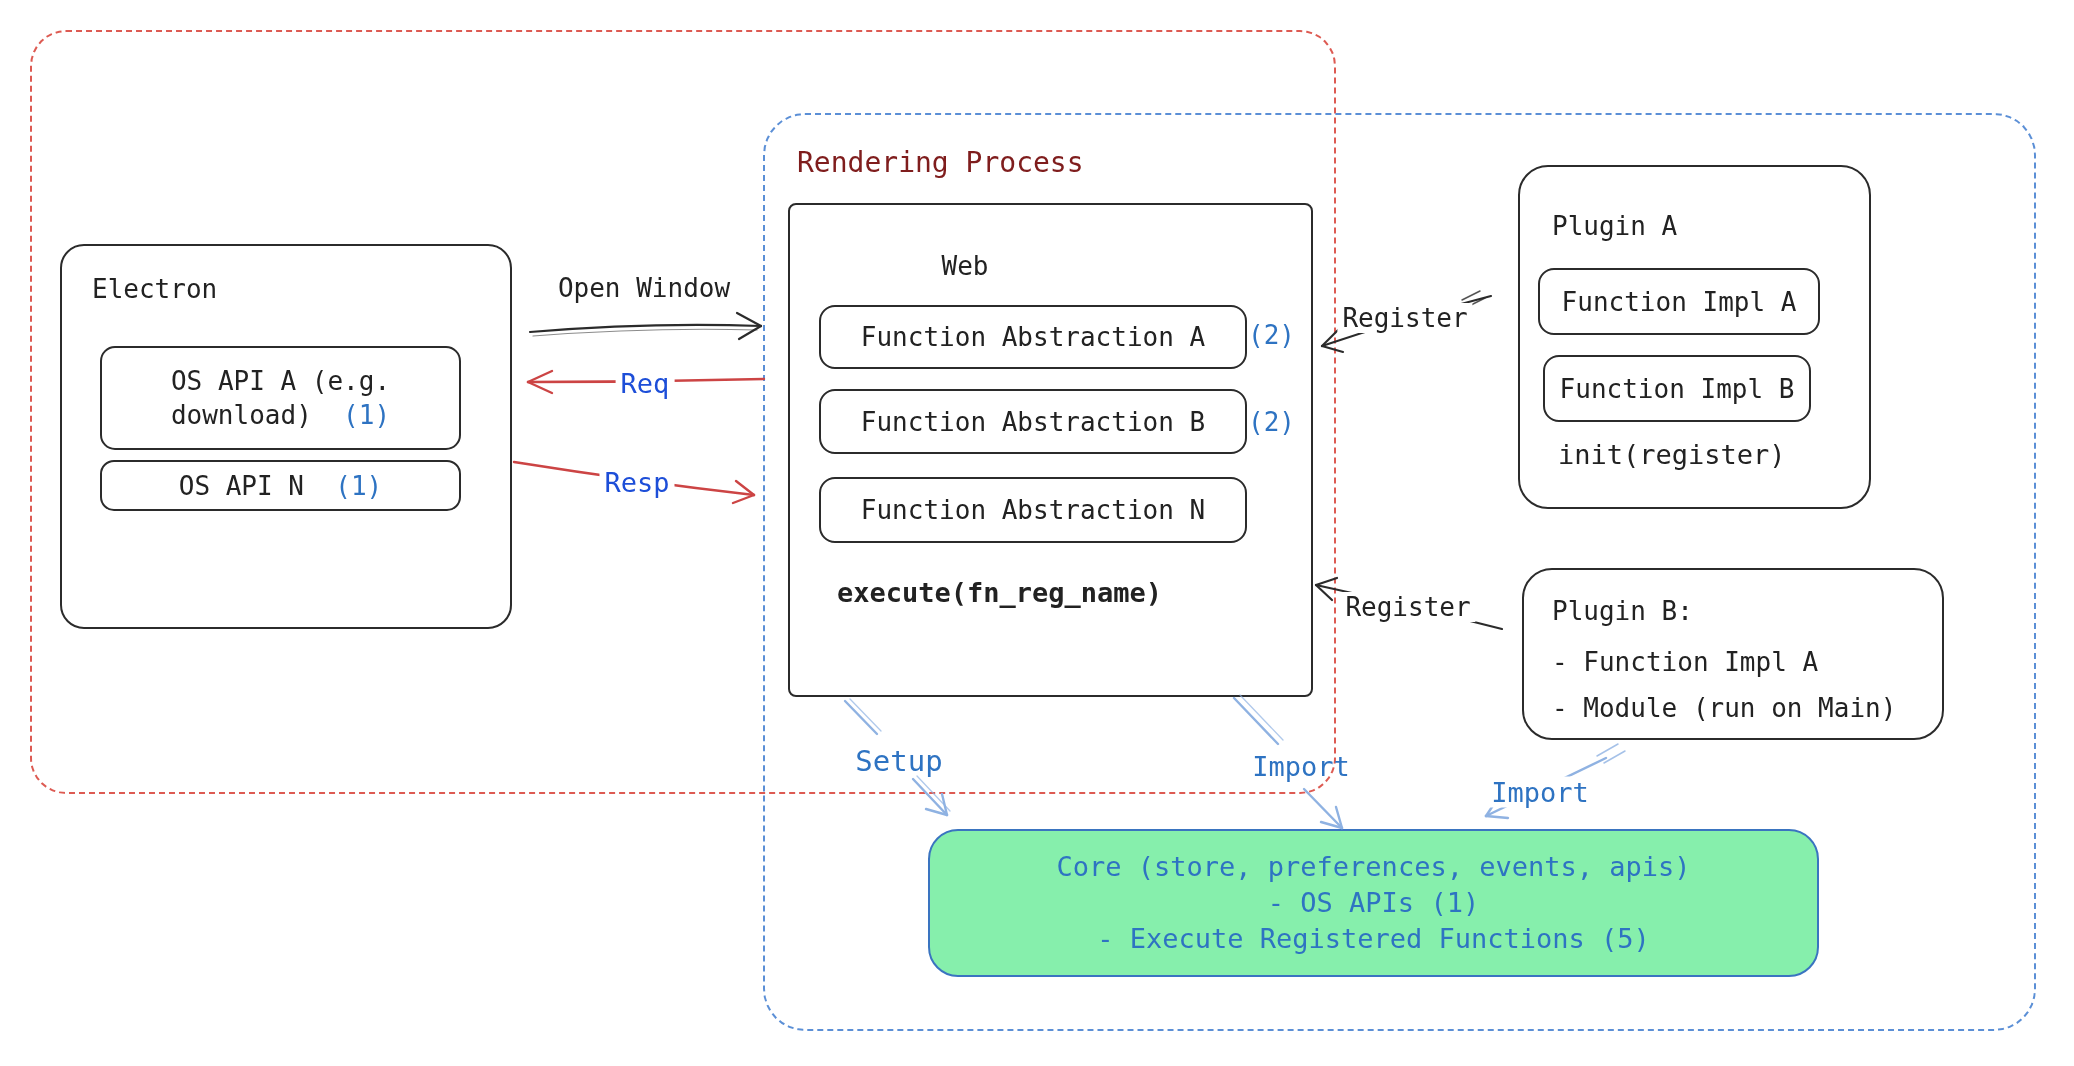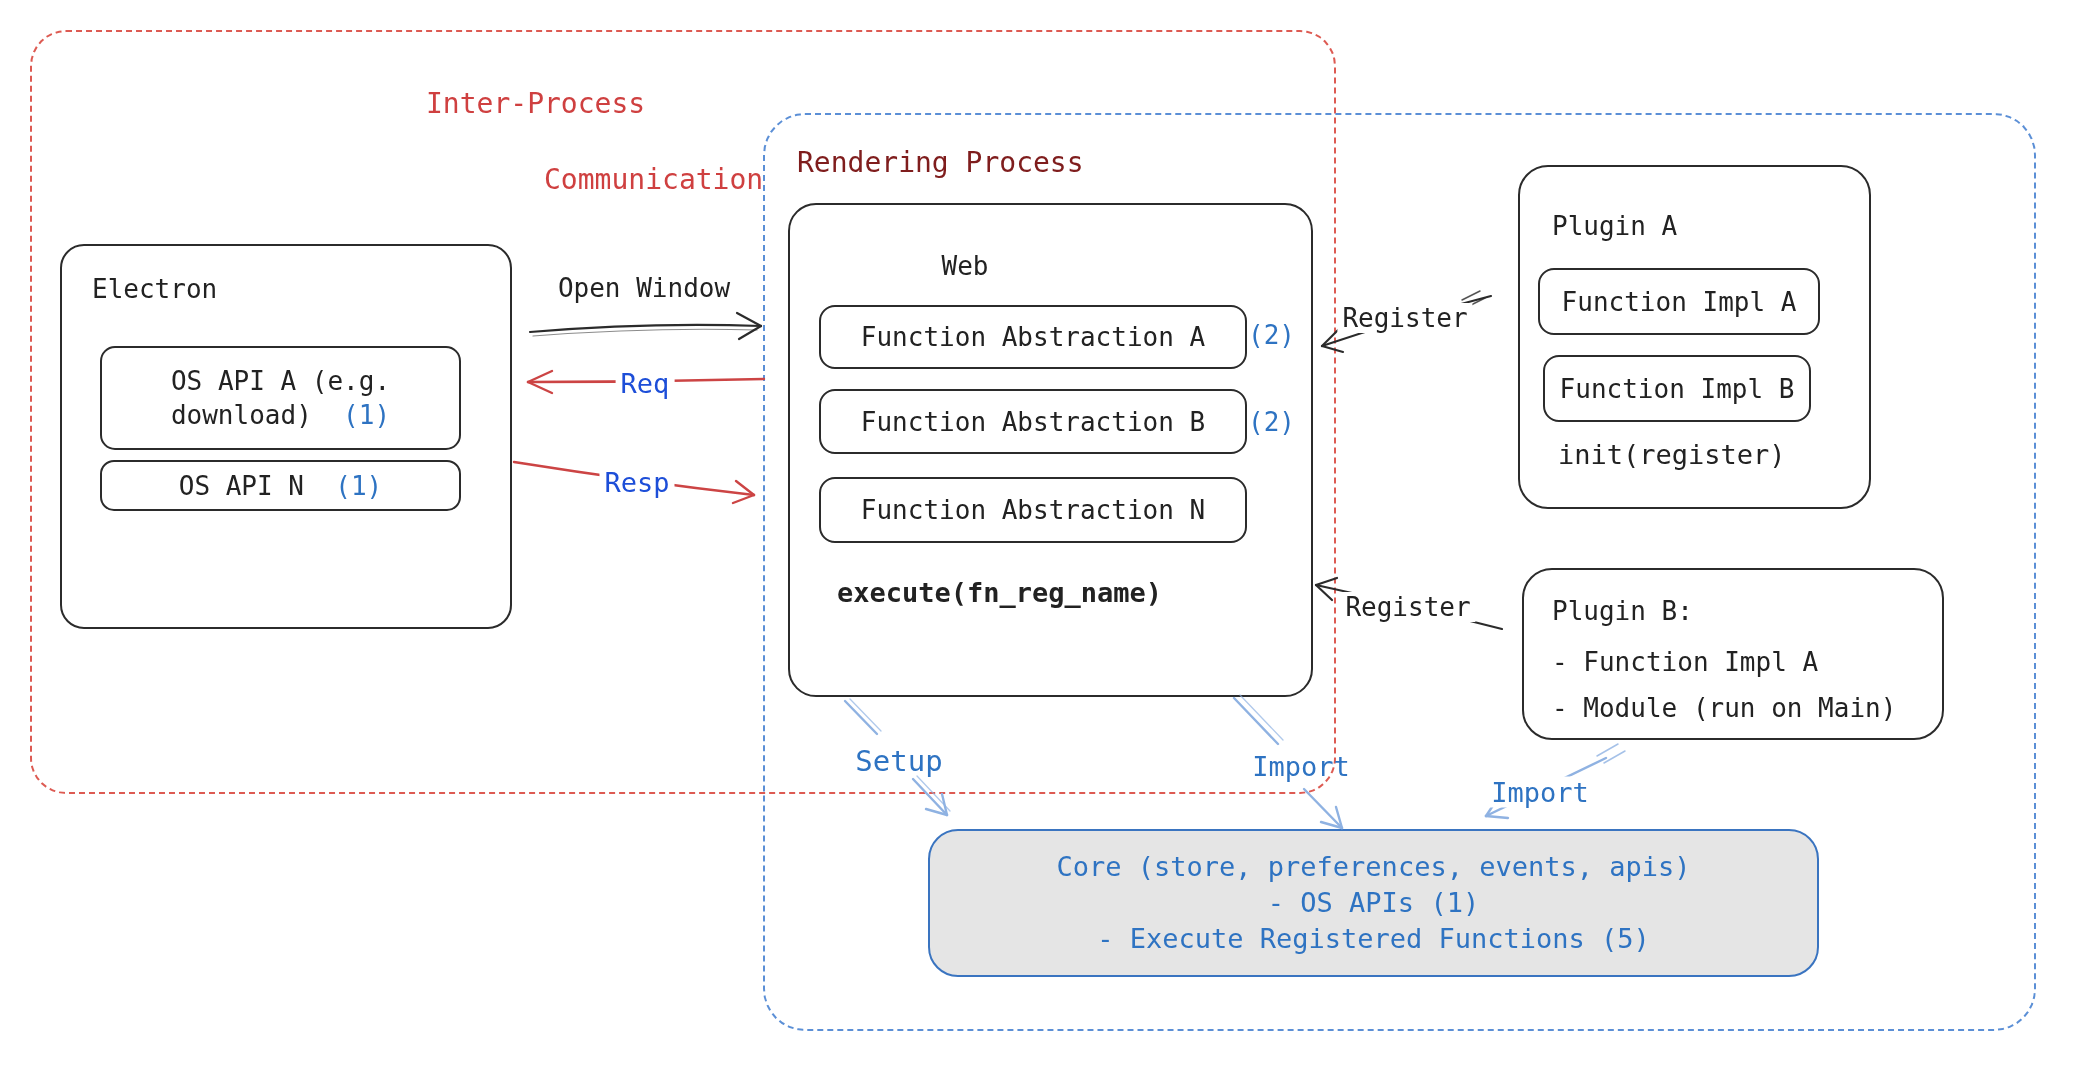--- a/index.html
+++ b/index.html
@@ -37,50 +37,48 @@
   .alabel{
     position:absolute;z-index:6;white-space:pre;
     transform:translate(-50%,-50%);
   }
   .chip{background:#fff;padding:0 5px;}
   .red-t{color:#1d4ed8;}
   .blue-t{color:#2e73c2;}
   svg.arrows{position:absolute;left:0;top:0;z-index:5;pointer-events:none;}
   
   .corebox{
-    position:absolute;background:#e5e5e5;border:2.2px solid #3a74c0;border-radius:30px;
+    position:absolute;background:#86efac;border:2.2px solid #3a74c0;border-radius:30px;
     z-index:2;color:#2e73c2;font-size:27px;line-height:36px;text-align:center;
     display:flex;flex-direction:column;justify-content:center;
   }
   .pluginb-line{position:absolute;font-size:26px;white-space:pre;}
 </style>
 </head>
 <body>
 
 <div class="canvas">
 
   <div class="region red" style="left:30px;top:30px;width:1302px;height:760px;"></div>
-  <div class="region-title red" style="left:426px;top:85px;"><span>Inter-Process</span><br>
-       <span>Communication</span></div>
 
   <div class="region blue" style="left:763px;top:113px;width:1269px;height:914px;"></div>
   <div class="region-title blue" style="left:797px;top:144px;">Rendering Process</div>
 
   <div class="hbox" style="left:60px;top:244px;width:448px;height:381px;border-radius:24px;">
     <div class="boxtitle" style="left:30px;top:28px;">Electron</div>
     <div class="pill" style="left:38px;top:100px;width:357px;height:100px;border-radius:15px;flex-direction:column;line-height:34px;">
       <span>OS API A (e.g.</span>
       <span style="white-space:pre;"><span>download)</span>  <span class="blue-ref">(1)</span></span>
     </div>
     <div class="pill" style="left:38px;top:214px;width:357px;height:47px;border-radius:14px;">
       <span style="white-space:pre;"><span>OS API N</span>  <span class="blue-ref">(1)</span></span>
     </div>
   </div>
 
-  <div class="hbox" style="left:788px;top:203px;width:521px;height:490px;border-radius:28px;">
+  <div class="hbox" style="left:788px;top:203px;width:521px;height:490px;border-radius:8px;">
     <div class="boxtitle" style="left:130px;top:46px;width:90px;text-align:center;">Web</div>
 
     <div class="pill" style="left:29px;top:100px;width:424px;height:60px;border-radius:16px;">Function Abstraction A</div>
     <div class="mono26 blue-ref abs" style="left:458px;top:115px;">(2)</div>
 
     <div class="pill" style="left:29px;top:184px;width:424px;height:61px;border-radius:16px;">Function Abstraction B</div>
     <div class="mono26 blue-ref abs" style="left:458px;top:202px;">(2)</div>
 
     <div class="pill" style="left:29px;top:272px;width:424px;height:62px;border-radius:16px;">Function Abstraction N</div>
     <div class="mono26 blue-ref abs" style="left:458px;top:289px;"></div>

